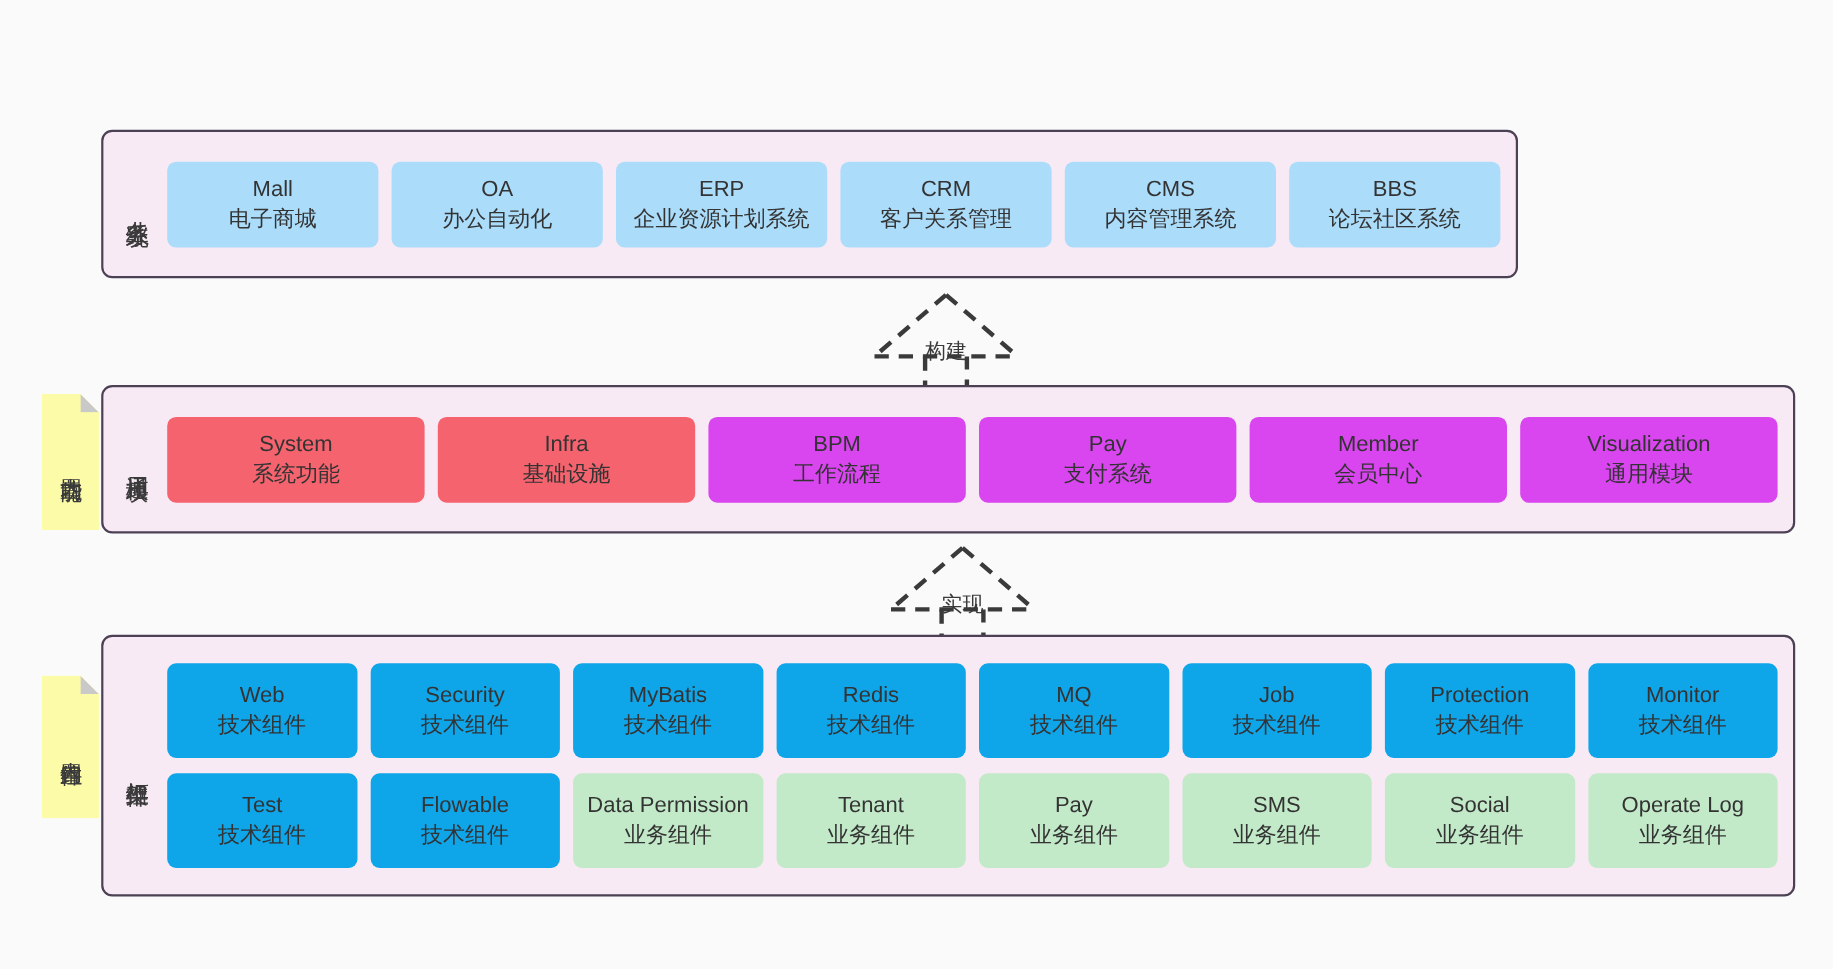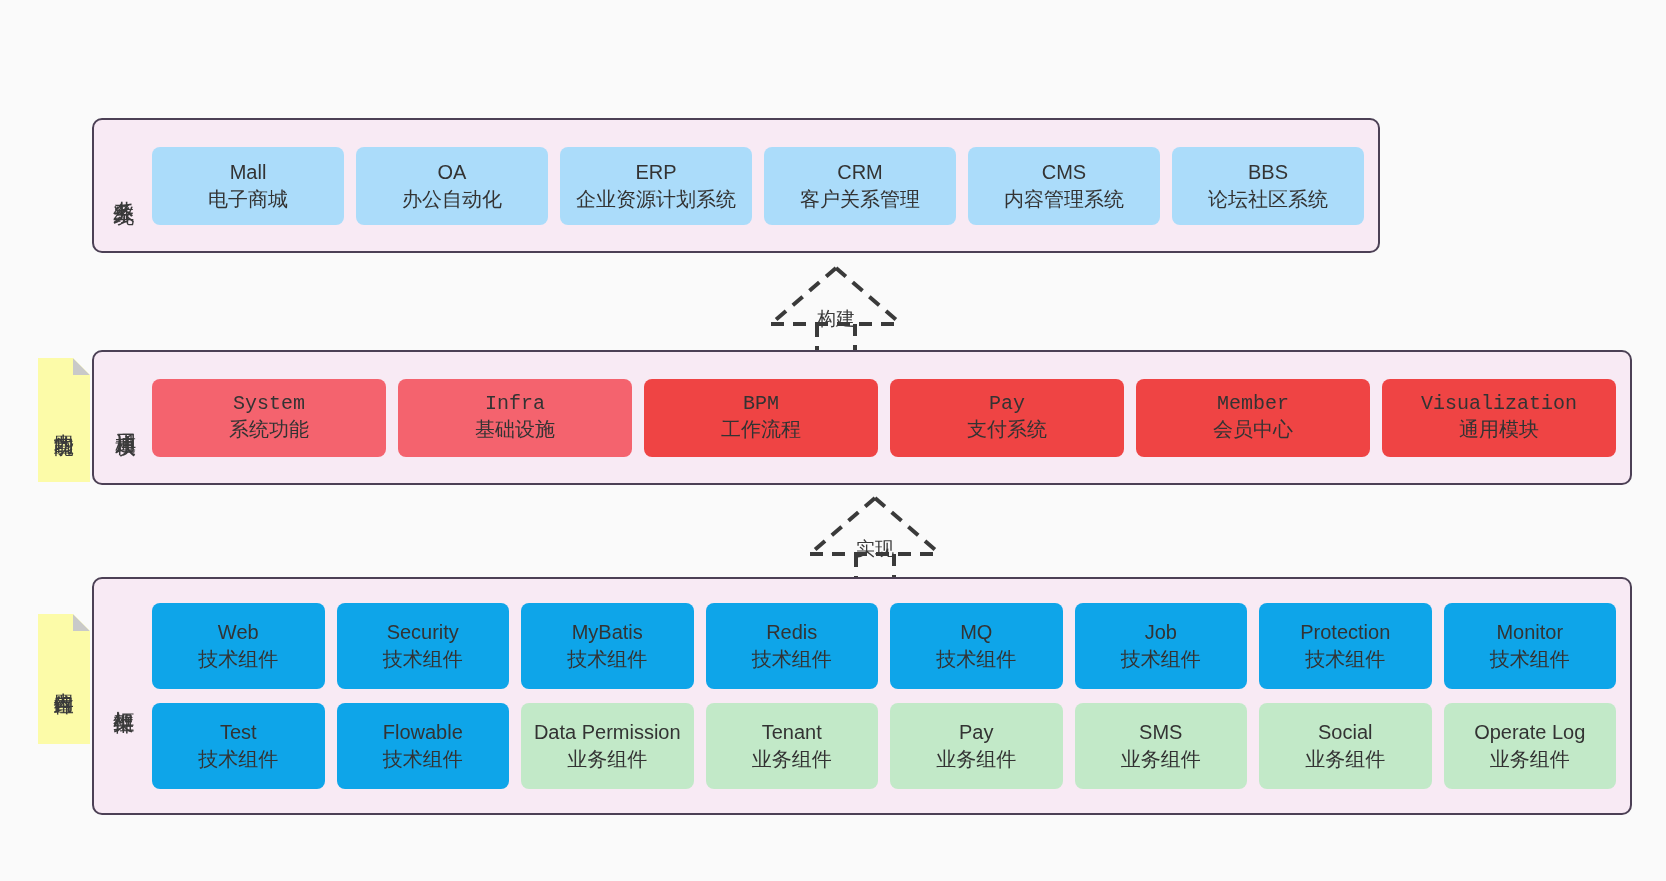--- a/index.html
+++ b/index.html
@@ -83,21 +83,21 @@
     color: #333333;
     box-sizing: border-box;
     padding: 4px 6px;
   }
   .card .ttl { white-space: nowrap; }
   .card .sub { white-space: nowrap; }
   .card.wrap .ttl { white-space: normal; }
 
   .c-blue       { background: #ABDCFA; }
   .c-red        { background: #F4636E; }
-  .c-pink       { background: #ef4444; }
+  .c-pink       { background: #d946ef; }
   .c-green      { background: #0ea5e9; }
   .c-lightgreen { background: #C2E9C8; }
 
   
   .note {
     position: absolute;
     width: 52px;
     background: #FCFBA8;
     color: #3a3a3a;
     font-size: 20px;
@@ -170,36 +170,36 @@
           <span class="sub">内容管理系统</span>
         </div>
         <div class="card c-blue">
           <span class="ttl">BBS</span>
           <span class="sub">论坛社区系统</span>
         </div>
       </div>
     </div>
   </div>
 
-  <div class="arrow" style="left:761px; top:262px;text-decoration:underline;">
+  <div class="arrow" style="left:785px; top:262px;text-decoration:underline;">
     <svg viewBox="0 0 150 96" xmlns="http://www.w3.org/2000/svg">
       <path d="M 75 6 L 140 62" fill="none" stroke="#3a3a3a" stroke-width="4" stroke-dasharray="13 9"></path>
       <path d="M 75 6 L 10 62" fill="none" stroke="#3a3a3a" stroke-width="4" stroke-dasharray="13 9"></path>
       <path d="M 10 62 L 140 62" fill="none" stroke="#3a3a3a" stroke-width="4" stroke-dasharray="13 9"></path>
       <path d="M 56 62 L 56 93 L 94 93 L 94 62" fill="none" stroke="#3a3a3a" stroke-width="4" stroke-dasharray="13 9"></path>
     </svg>
     <div class="arrow-label">构建</div>
   </div>
 
   <div class="note" style="left:38px; top:358px; height:124px;">
     <span>内置功能</span>
     <span class="fold"></span>
   </div>
 
-  <div class="layer" style="left:92px; top:350px; width:1540px; height:135px;font-family:Liberation Mono, monospace;">
+  <div class="layer" style="left:92px; top:350px; width:1540px; height:135px;">
     <div class="layer-title">通用模块</div>
     <div class="layer-body">
       <div class="row" style="height:78px;">
         <div class="card c-red">
           <span class="ttl">System</span>
           <span class="sub">系统功能</span>
         </div>
         <div class="card c-red">
           <span class="ttl">Infra</span>
           <span class="sub">基础设施</span>

